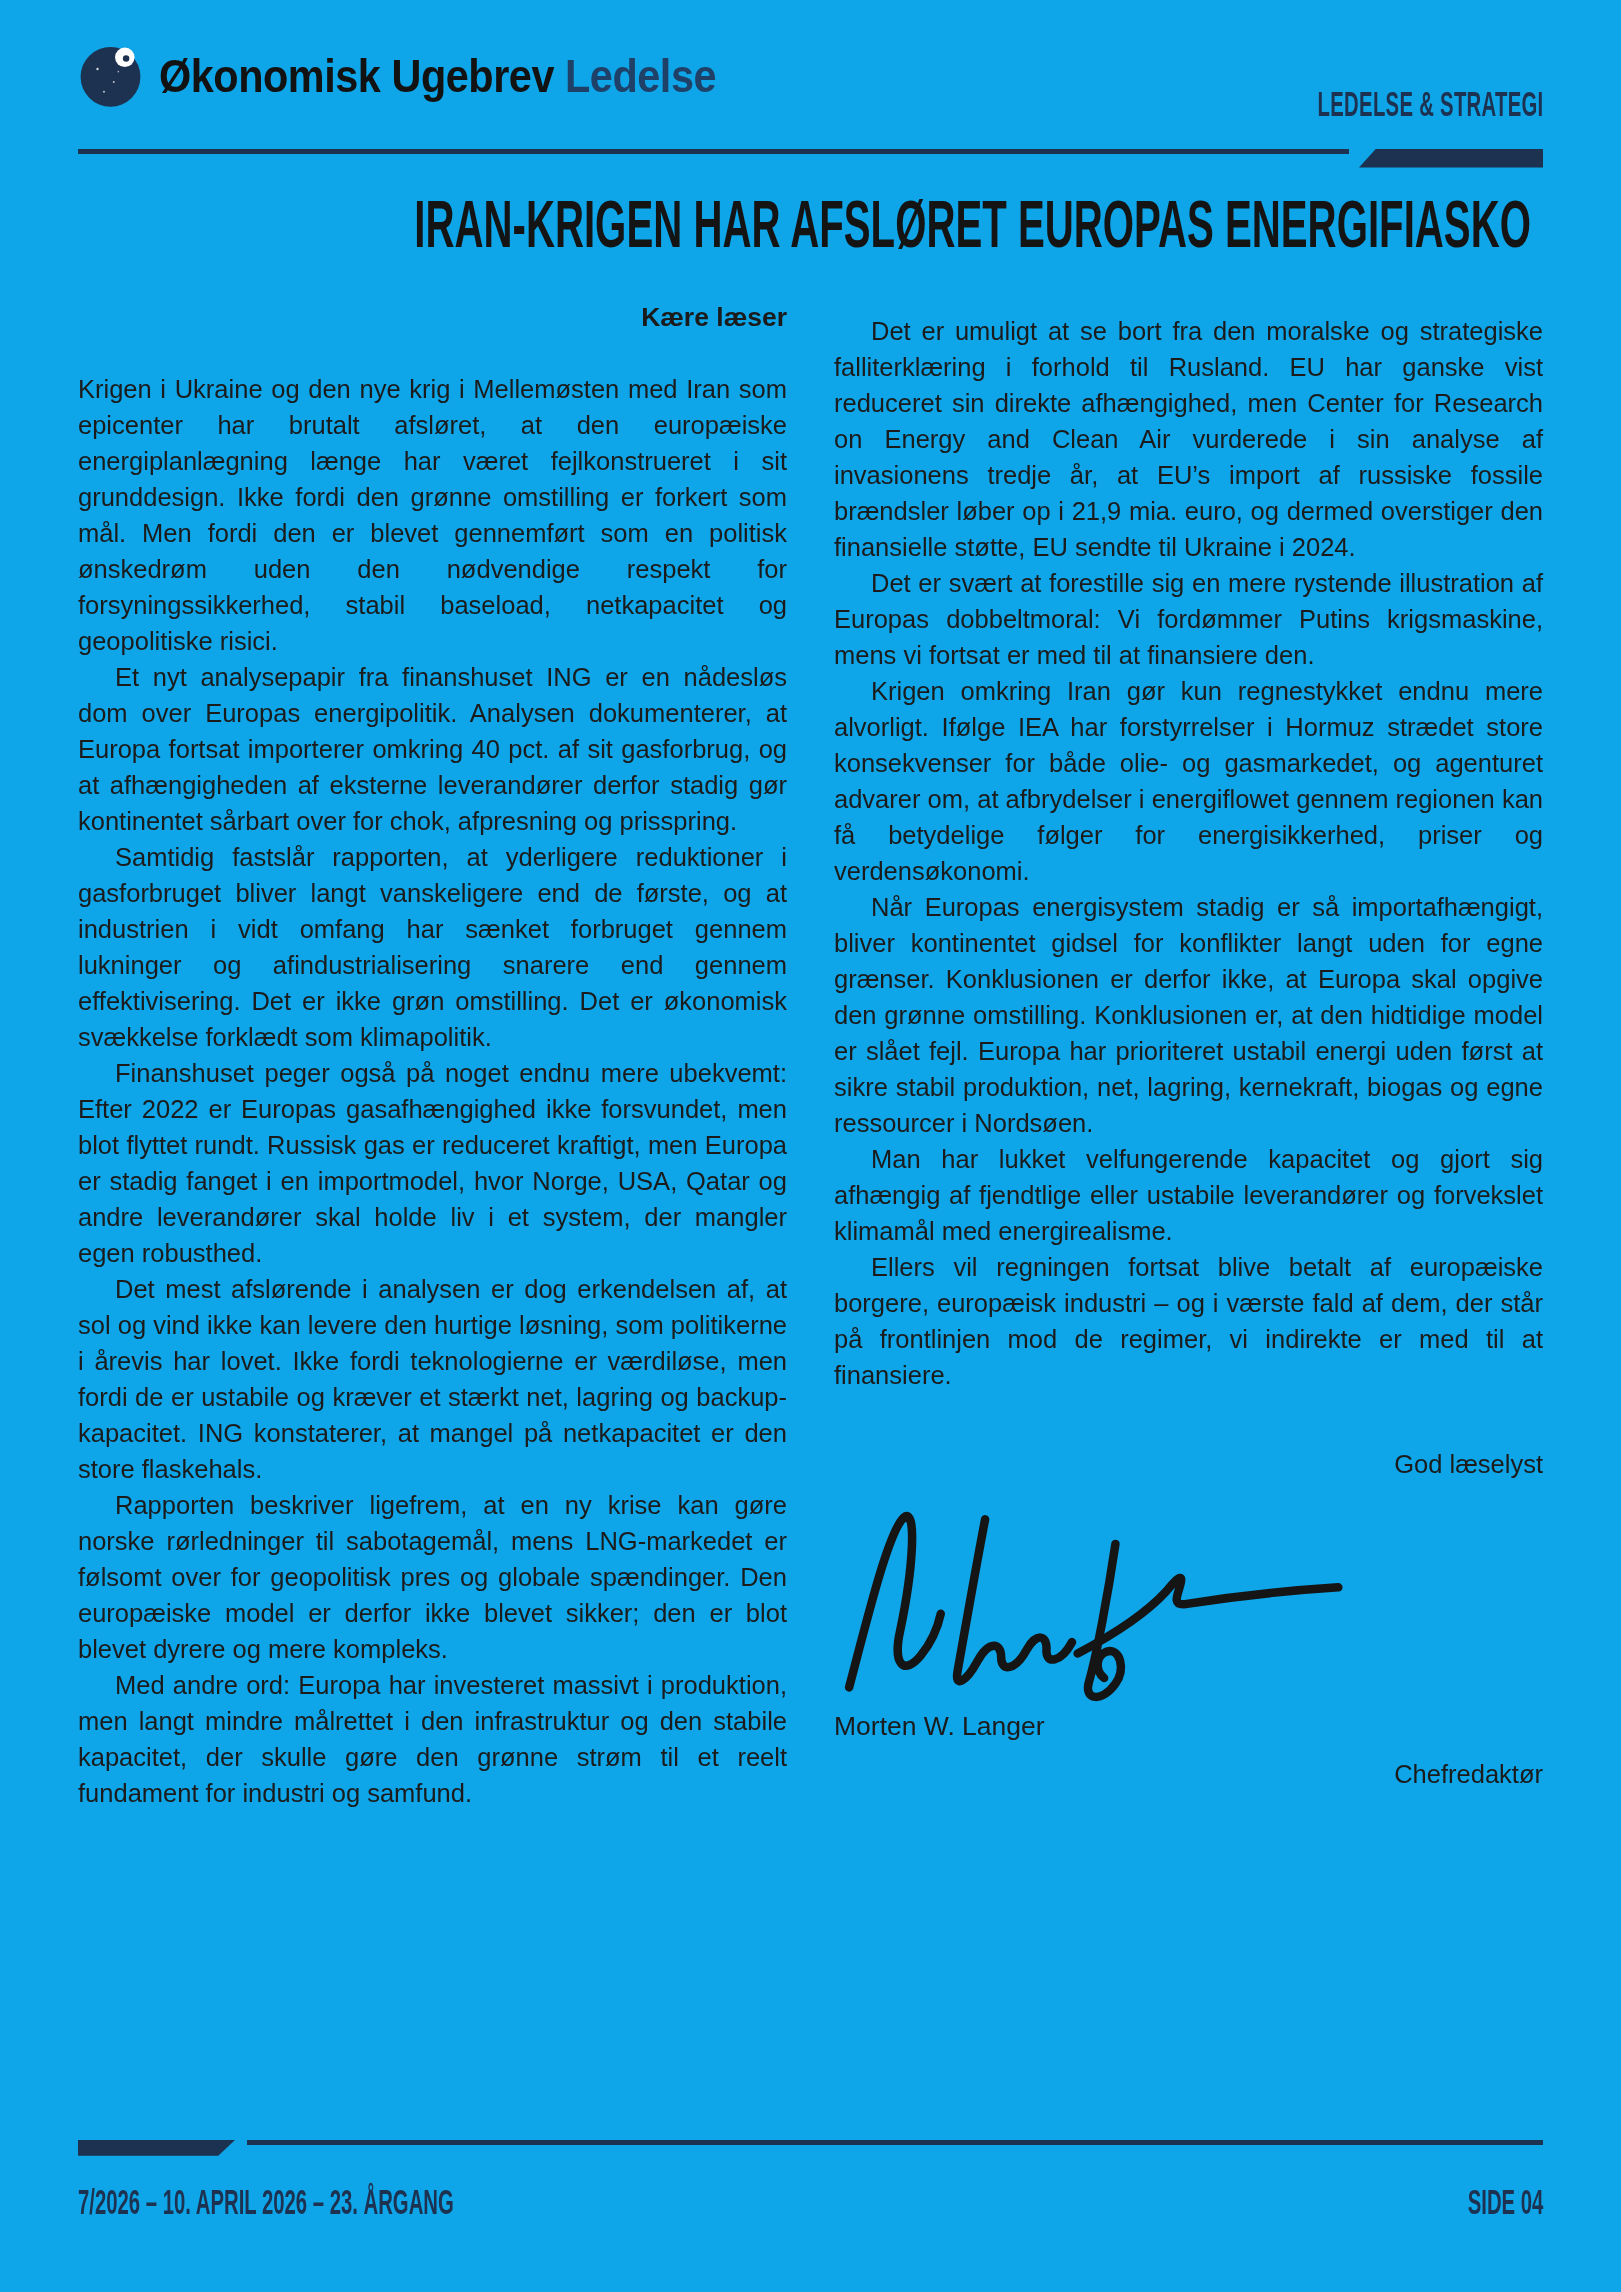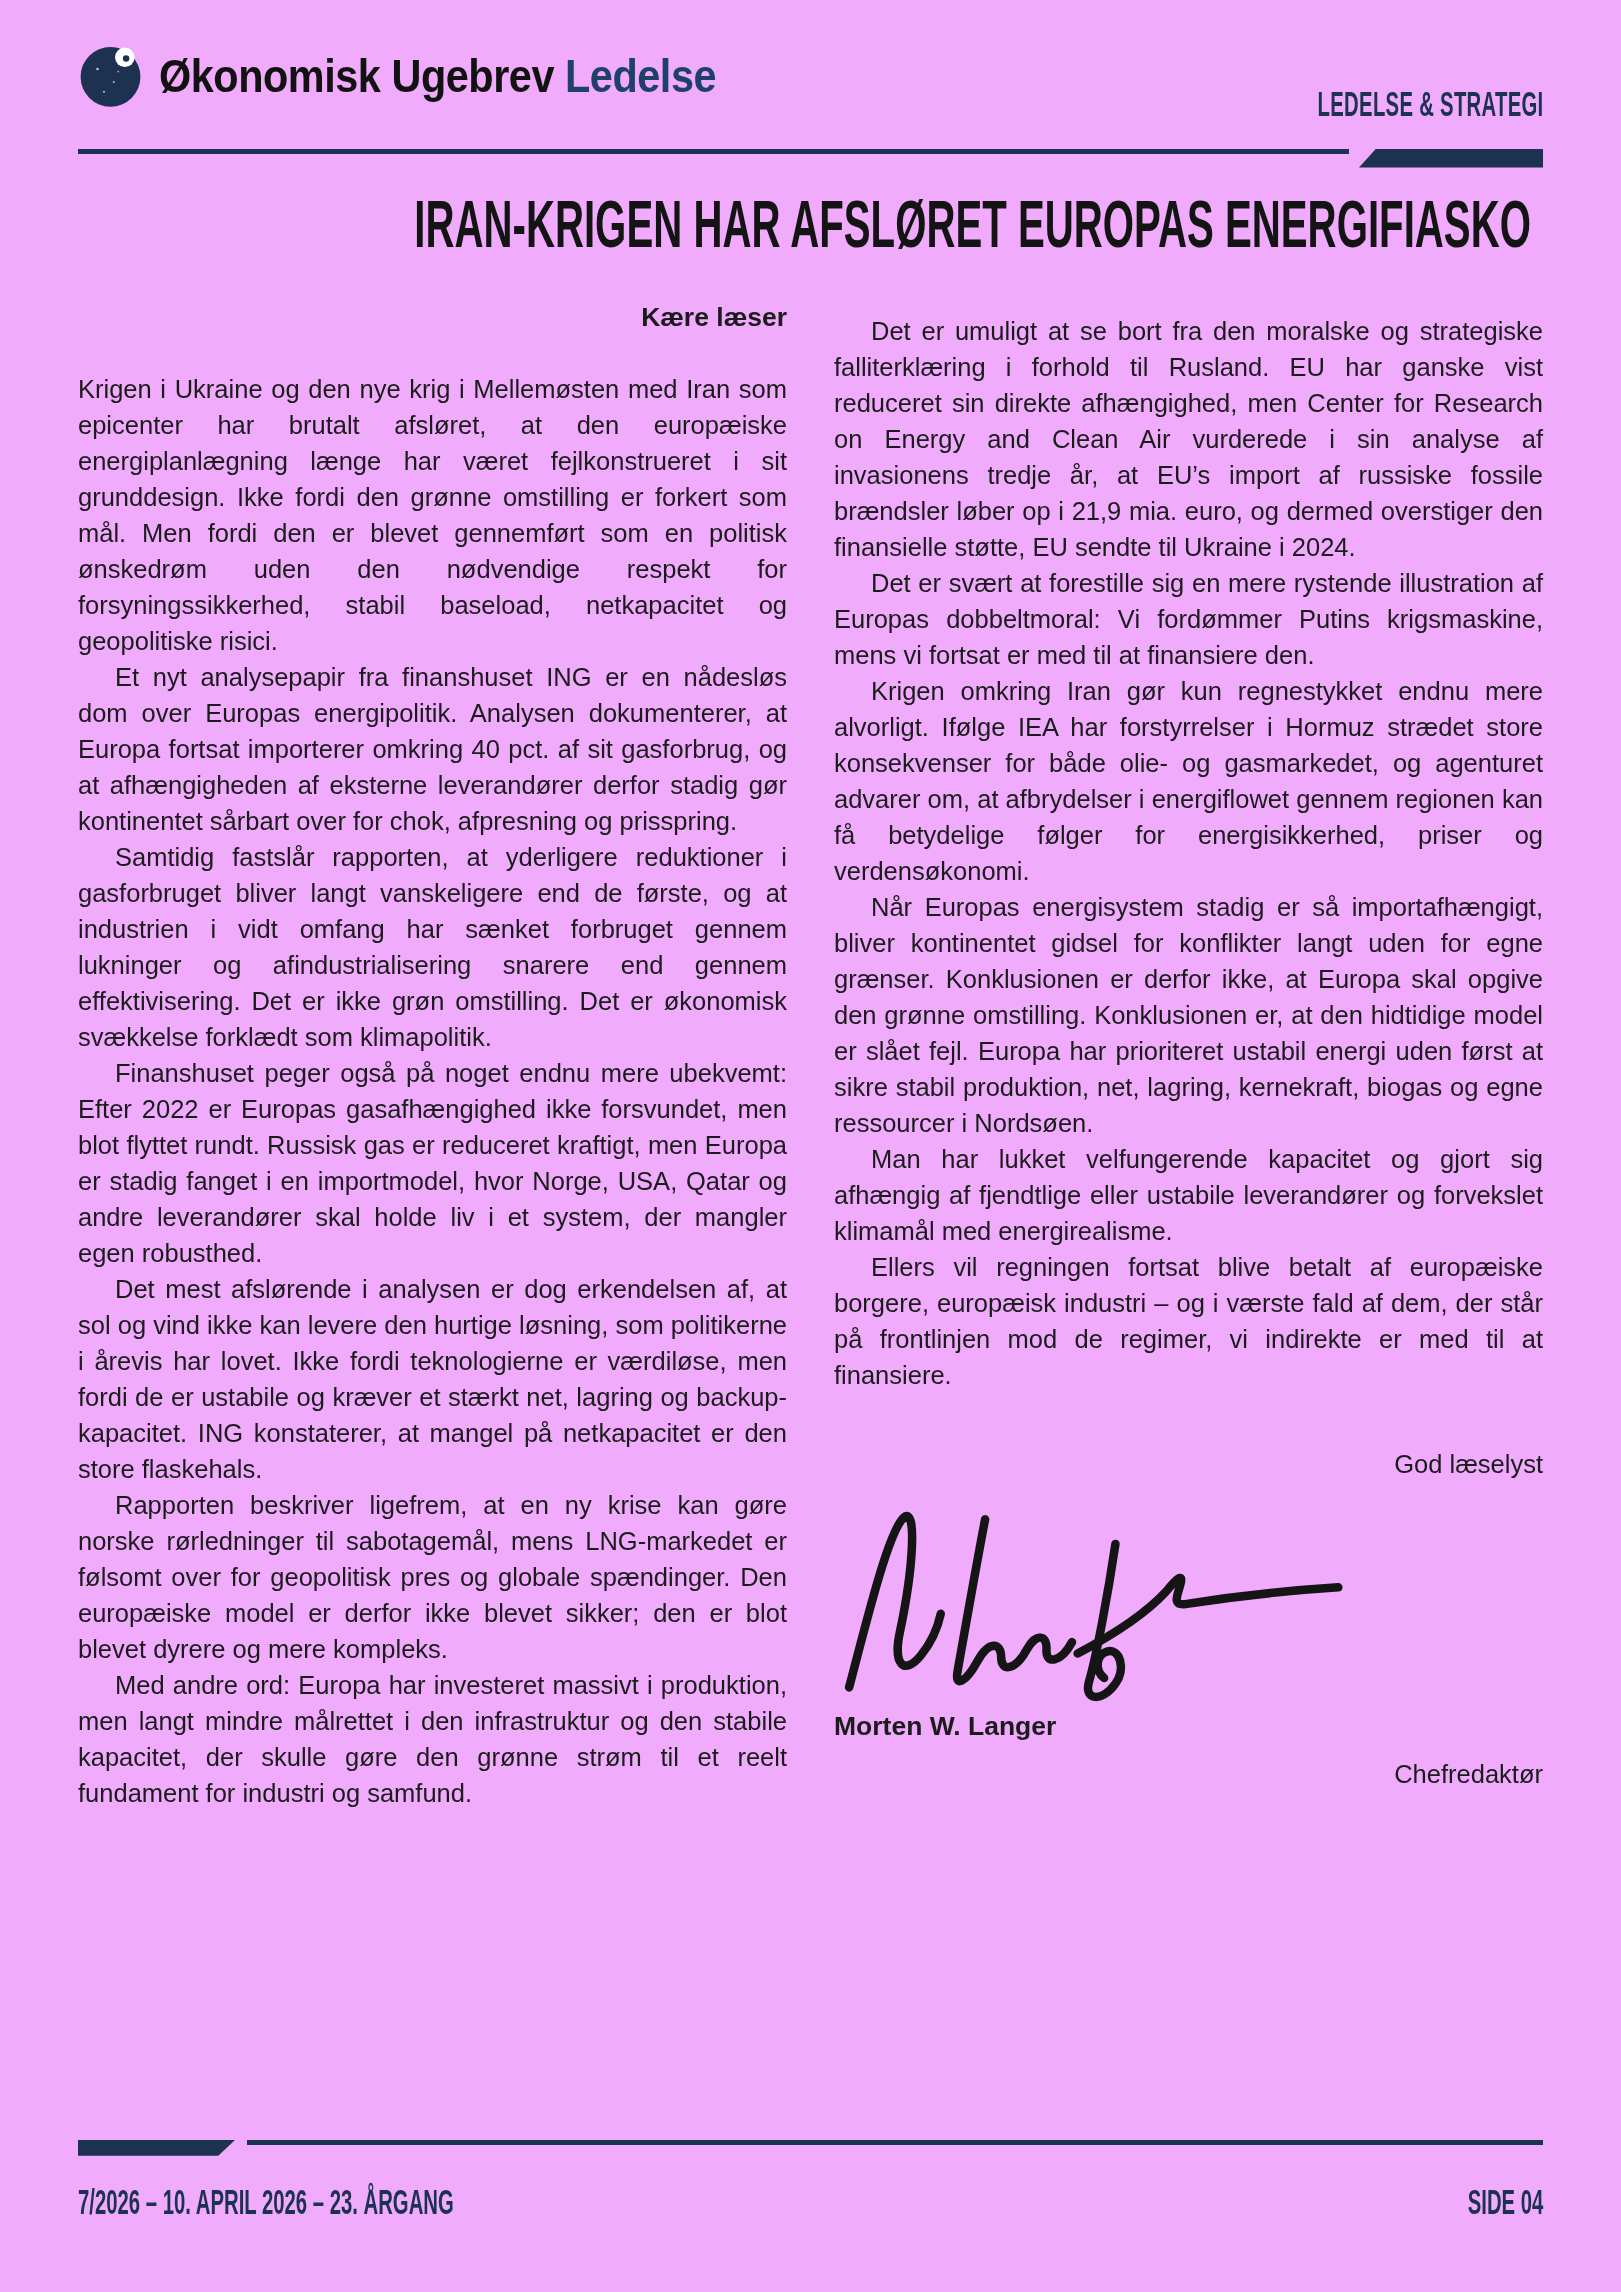--- a/index.html
+++ b/index.html
@@ -1,21 +1,21 @@
 <!DOCTYPE html>
 <html lang="da"><head>
 <meta charset="utf-8">
 <style>
   * { margin:0; padding:0; box-sizing:border-box; }
   html,body { background:#e8e8e8; }
   .page {
     position:relative;
     width:1621px; height:2293px;
     margin:0 auto;
-    background:#f0abfc;
+    background:#0ea5e9;
     font-family:"Liberation Sans", sans-serif;
     color:#1b1b1b;
     overflow:hidden;
   }
   
   .masthead { position:absolute; top:43px; left:78px; right:78px; height:82px; }
   .brand { position:absolute; left:0; top:0; display:flex; align-items:center; gap:15.7px; }
   .globe { width:65px; height:65px; flex:0 0 auto; }
   .brand-text {
     font-weight:700; font-size:46px; letter-spacing:-0.5px;
@@ -48,21 +48,21 @@
     position:absolute; top:299px; left:78px; right:78px;
     display:grid; grid-template-columns:1fr 1fr; column-gap:47px;
   }
   .col { font-size:25.5px; line-height:36px; text-align:justify; hyphens:auto; -webkit-hyphens:auto; }
   .col.right { padding-top:13.7px; }
   .salutation { font-weight:700; font-size:26.5px; margin-bottom:36px; text-align:right; }
   .para { text-align:justify; }
   .para.indent { text-indent:37px; }
   .closing { margin-top:53px; text-align:right; }
   .signature-svg { display:block; margin-top:19.6px; width:510px; height:201px; }
-  .sig-name { font-weight:700; font-size:26.5px; margin-top:5.9px; text-align:left; }
+  .sig-name { font-weight:400; font-size:26.5px; margin-top:5.9px; text-align:left; }
   .sig-role { font-size:25.5px; margin-top:11.8px; text-align:right; }
   
   .footer-issue, .footer-page {
     position:absolute; top:2182px;
     font-weight:700; font-size:35px; color:#1d3150; white-space:nowrap;
   }
   .footer-issue { left:78px; transform:scaleX(0.58); transform-origin:left center; }
   .footer-page  { right:78px; transform:scaleX(0.58); transform-origin:right center; }
 </style>
 </head>

